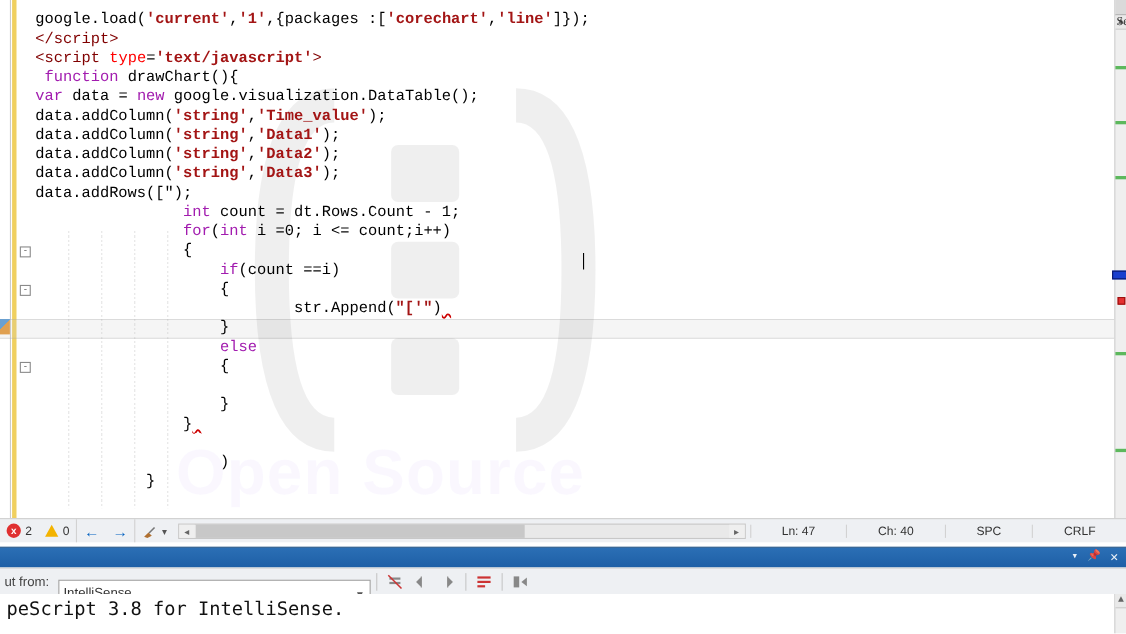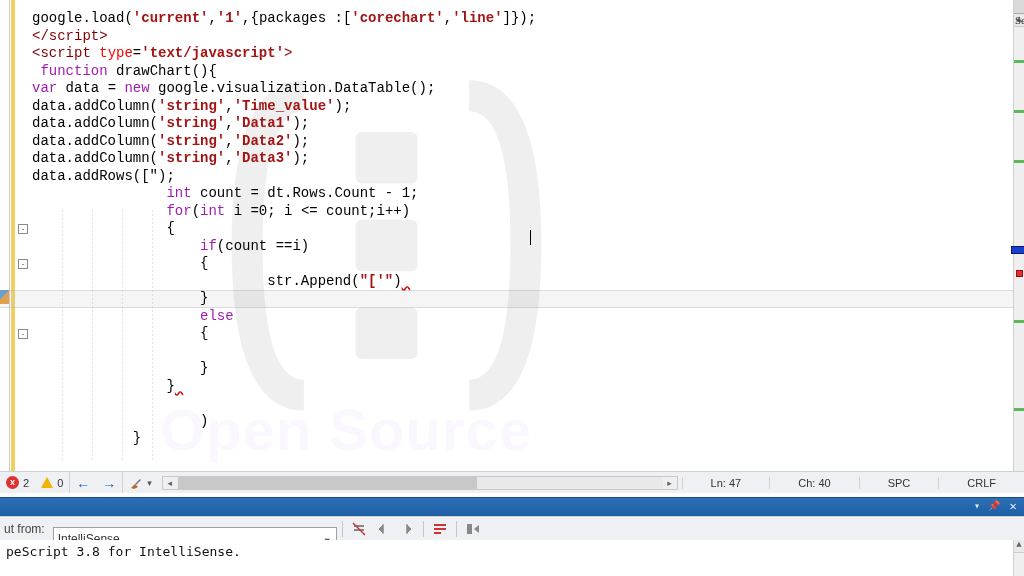--- a/index.html
+++ b/index.html
@@ -44,21 +44,21 @@
   .stat-right .box{padding:0 28px;border-left:1px solid #d2d2d2;height:100%;display:flex;align-items:center;}
 
   
   .panel-hdr { position:absolute; left:0; right:0; top:497px; height:19px; background:linear-gradient(#2b6fb5,#1e5fa6); border-top:1px solid #134a82;}
   .panel-hdr .ctl{position:absolute;top:2px;width:14px;height:14px;text-align:center;color:#fff;font-size:10px;line-height:14px;opacity:.9;cursor:pointer;}
   .panel-tool { position:absolute; left:0; right:0; top:516px; height:24px; background:#eef0f3; border-top:1px solid #d4d4d4; display:flex; align-items:center; font-family:"Segoe UI",Arial,sans-serif; font-size:12px; color:#333; padding-left:4px; gap:2px;}
   .panel-tool .lbl{padding-right:6px; color:#444;}
   .panel-tool .combo{width:284px;height:20px;border:1px solid #a0a0a0;background:#fff;display:flex;align-items:flex-end;justify-content:space-between;padding:0 4px;font-size:12px;margin-top:16px;}
   .panel-tool .ic{width:22px;height:20px;display:flex;align-items:center;justify-content:center;color:#555;border:1px solid transparent;}
   .panel-tool .sep{width:1px;height:16px;background:#c6c6c6;margin:0 3px;}
-  .output-body { position:absolute; left:0; right:11px; top:540px; bottom:0; background:#fff; font-size:13px; color:#111; padding:4px 6px; white-space:pre; font-family:Consolas,monospace;}
+  .output-body { position:absolute; left:0; right:11px; top:540px; bottom:0; background:#fff; font-size:17px; color:#111; padding:4px 6px; white-space:pre; font-family:Consolas,monospace;}
   .out-scroll{position:absolute;right:0;top:540px;width:11px;bottom:0;background:#efefef;border-left:1px solid #cfcfcf;}
   .out-scroll .u{position:absolute;top:0;left:0;right:0;height:13px;text-align:center;font-size:9px;color:#666;background:#e9e9e9;border-bottom:1px solid #ccc;}
 
   
   .left-tools{position:absolute;left:0;top:290px;width:9px;height:14px;}
   .pencil-ico{width:9px;height:14px;background:linear-gradient(135deg,#6aa0d0 40%,#e0a050 40% 70%,#e0a050 70%);}
 </style>
 </head>
 <body>
 

